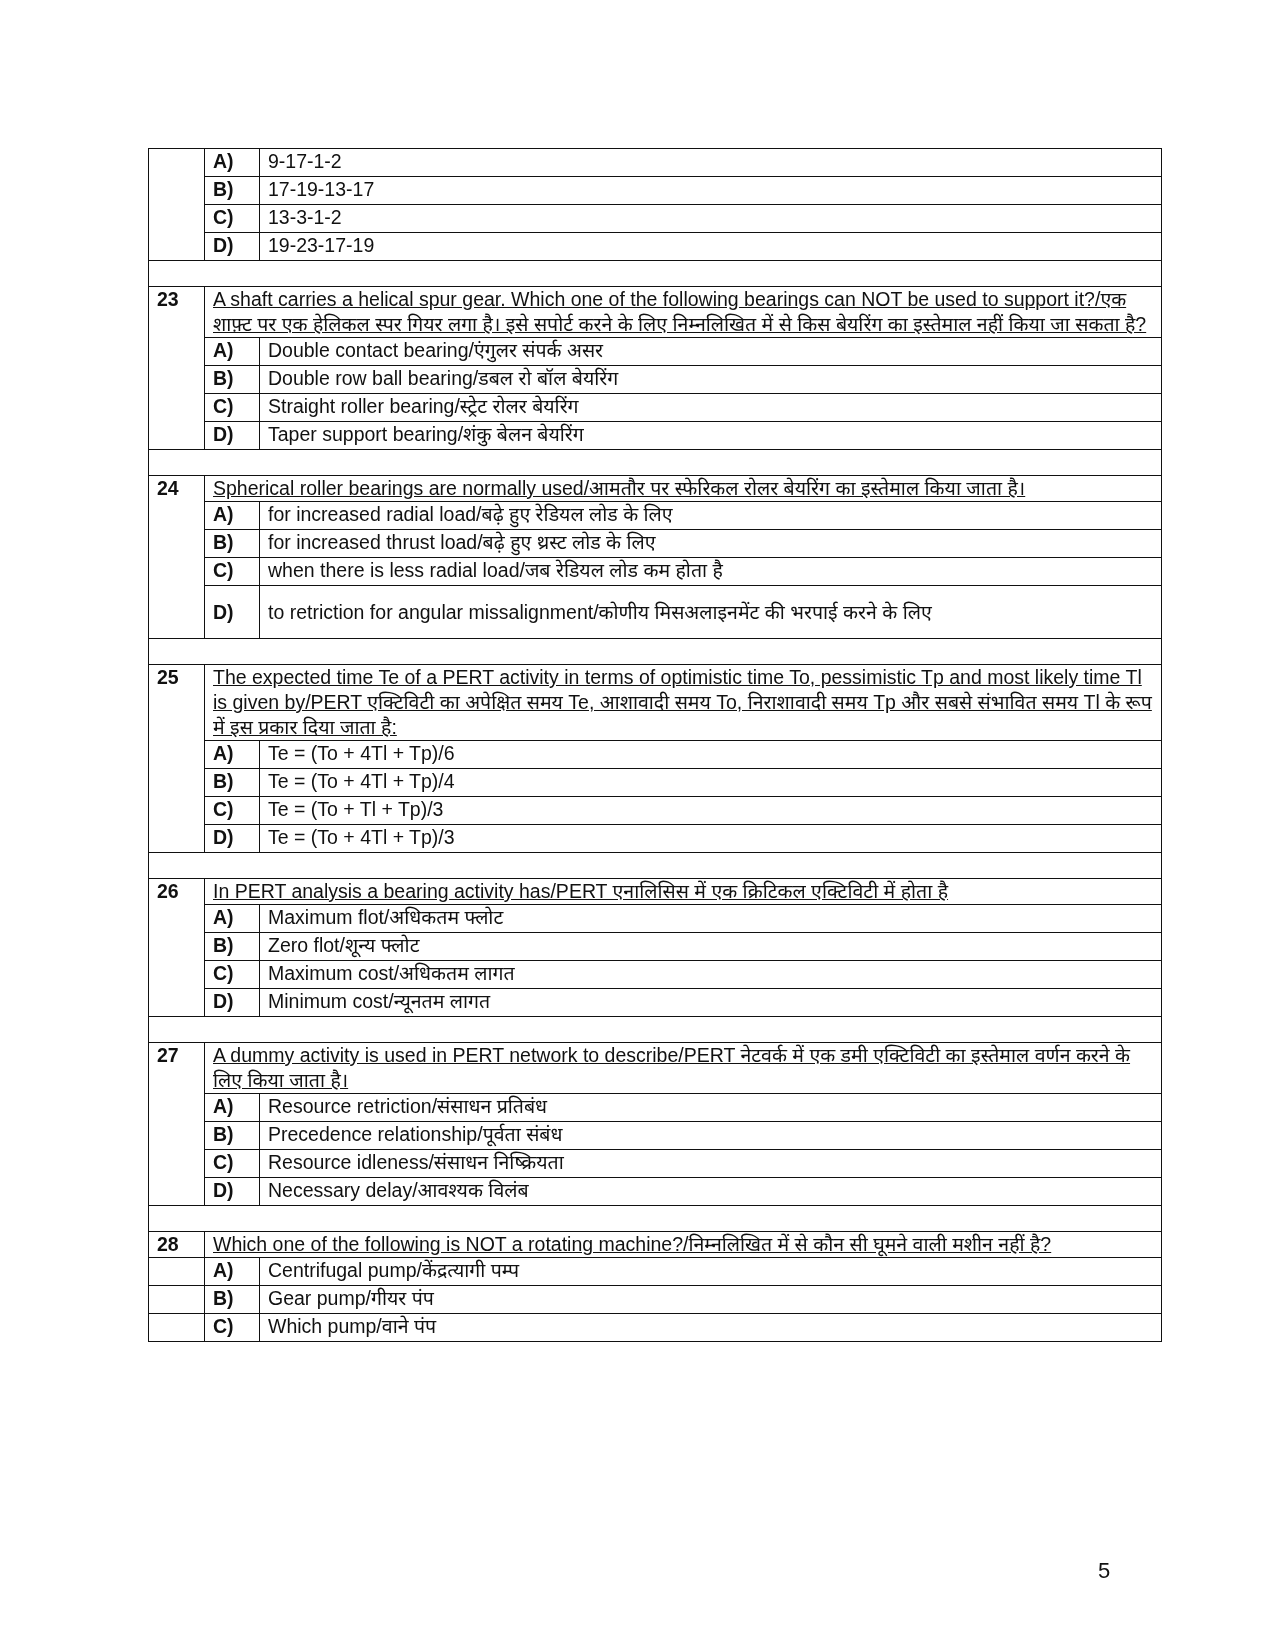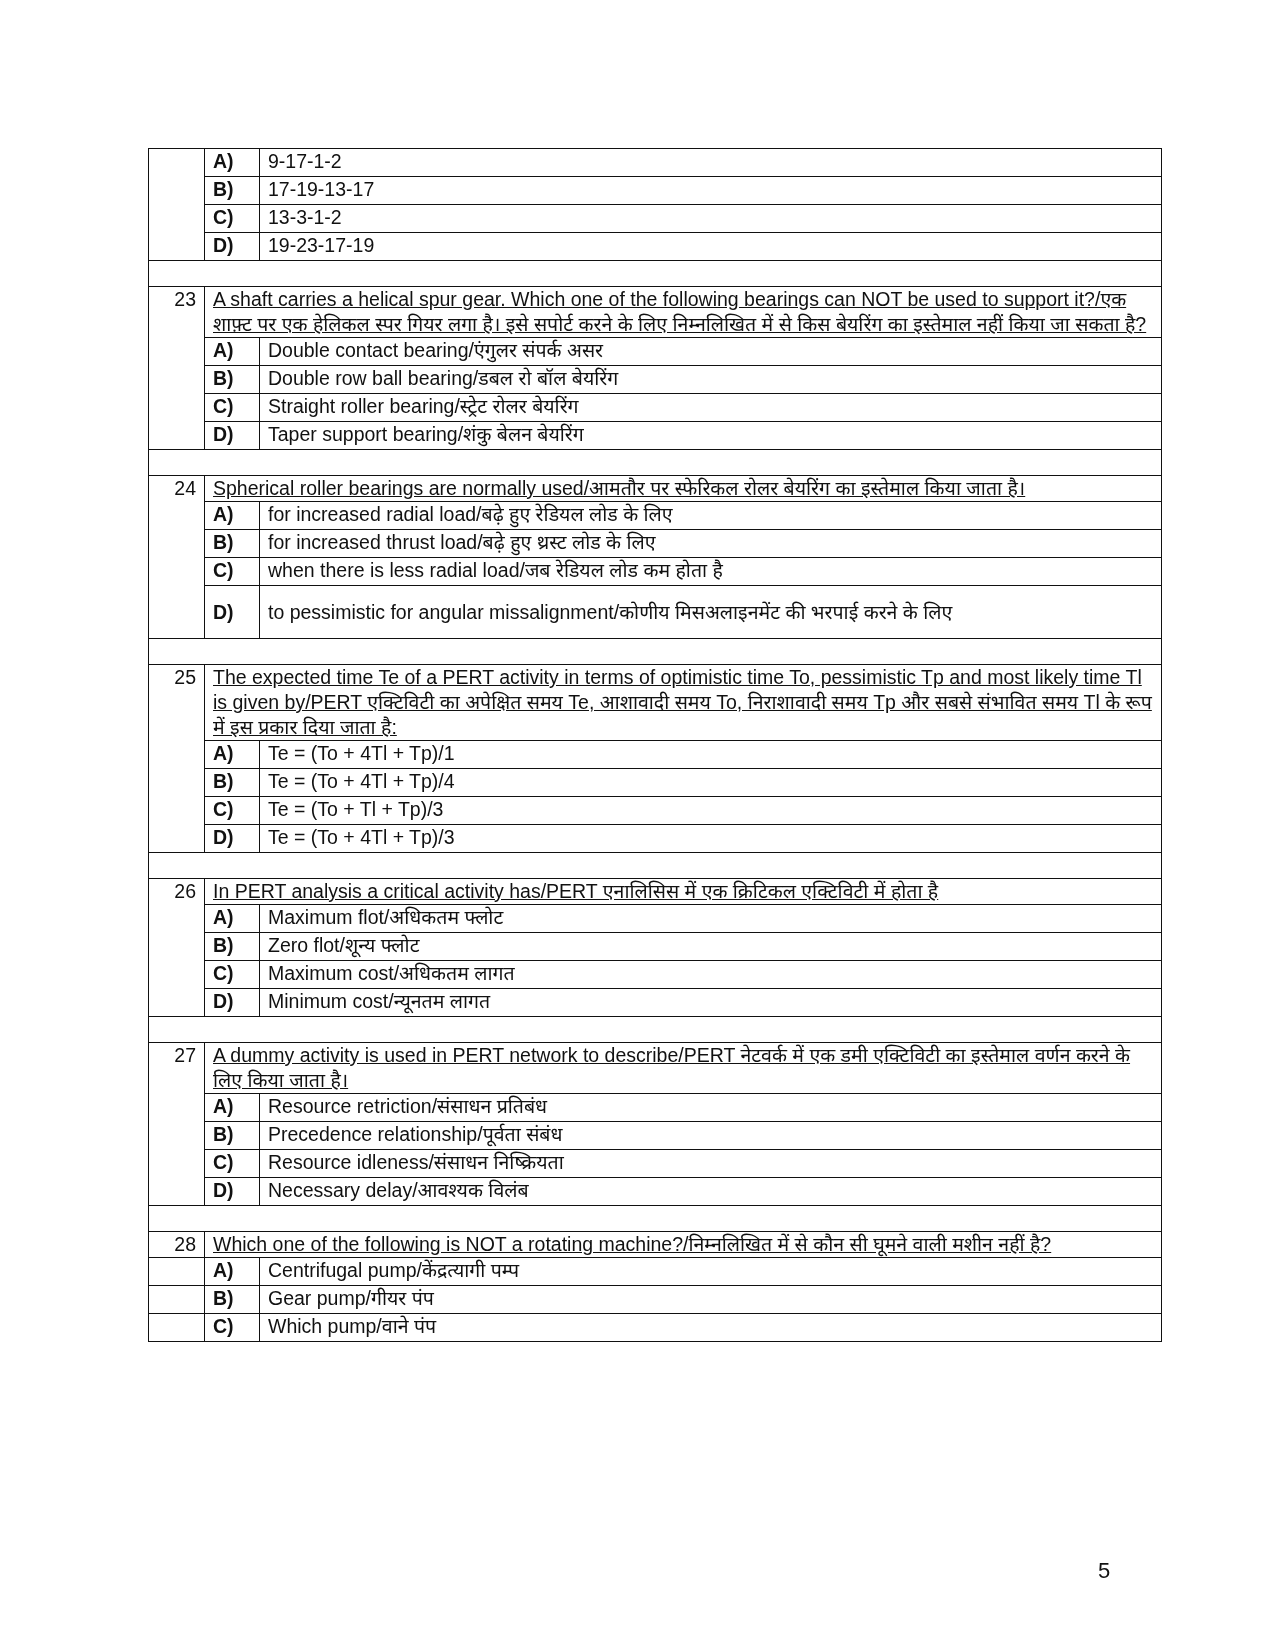--- a/index.html
+++ b/index.html
@@ -9,21 +9,21 @@
   }
   .page { position: absolute; left: 0; top: 0; width: 1275px; height: 1651px; }
   table.qtable {
     position: absolute; left: 148px; top: 148px; width: 1014px;
     border-collapse: collapse; table-layout: fixed;
     font-size: 19.5px; line-height: 25px;
   }
   table.qtable td { border: 1.5px solid #111; padding: 0 8px; vertical-align: top; }
   col.c-num { width: 56px; }
   col.c-let { width: 55px; }
-  td.num { font-weight: normal; text-align: right; padding-top: 3px; }
+  td.num { font-weight: bold; text-align: left; padding-top: 3px; }
   td.let { font-weight: bold; padding: 2px 8px 1px 10px; }
   td.opt { padding: 2px 10px 1px 10px; }
   td.qtext { padding: 2px 8px 3px 10px; text-decoration: underline; }
   tr.opt-row td { height: 27px; }
   tr.spacer td { height: 25px; border-left: 1.5px solid #111; border-right: 1.5px solid #111; }
   tr.tall td { height: 52px; vertical-align: middle; }
   
   td.num-cont { border-top: none; border-bottom: none; }
   .first-row td { border-top: none; }
   .page-number {
@@ -98,53 +98,53 @@
     <tr class="opt-row">
       <td class="let">B)</td>
       <td class="opt">for increased thrust load/बढ़े हुए थ्रस्ट लोड के लिए</td>
     </tr>
     <tr class="opt-row">
       <td class="let">C)</td>
       <td class="opt">when there is less radial load/जब रेडियल लोड कम होता है</td>
     </tr>
     <tr class="opt-row tall">
       <td class="let">D)</td>
-      <td class="opt">to pessimistic for angular missalignment/कोणीय मिसअलाइनमेंट की भरपाई करने के लिए</td>
+      <td class="opt">to retriction for angular missalignment/कोणीय मिसअलाइनमेंट की भरपाई करने के लिए</td>
     </tr>
     <tr class="spacer">
           <td colspan="3"></td>
         </tr>
 
     <tr>
       <td class="num" rowspan="5">25</td>
       <td class="qtext" colspan="2">The expected time Te of a PERT activity in terms of optimistic time To, pessimistic Tp and most likely time Tl is given by/PERT एक्टिविटी का अपेक्षित समय Te, आशावादी समय To, निराशावादी समय Tp और सबसे संभावित समय Tl के रूप में इस प्रकार दिया जाता है:</td>
     </tr>
     <tr class="opt-row">
       <td class="let">A)</td>
-      <td class="opt">Te = (To + 4Tl + Tp)/1</td>
+      <td class="opt">Te = (To + 4Tl + Tp)/6</td>
     </tr>
     <tr class="opt-row">
       <td class="let">B)</td>
       <td class="opt">Te = (To + 4Tl + Tp)/4</td>
     </tr>
     <tr class="opt-row">
       <td class="let">C)</td>
       <td class="opt">Te = (To + Tl + Tp)/3</td>
     </tr>
     <tr class="opt-row">
       <td class="let">D)</td>
       <td class="opt">Te = (To + 4Tl + Tp)/3</td>
     </tr>
     <tr class="spacer">
           <td colspan="3"></td>
         </tr>
 
     <tr>
       <td class="num" rowspan="5">26</td>
-      <td class="qtext" colspan="2">In PERT analysis a critical activity has/PERT एनालिसिस में एक क्रिटिकल एक्टिविटी में होता है</td>
+      <td class="qtext" colspan="2">In PERT analysis a bearing activity has/PERT एनालिसिस में एक क्रिटिकल एक्टिविटी में होता है</td>
     </tr>
     <tr class="opt-row">
       <td class="let">A)</td>
       <td class="opt">Maximum flot/अधिकतम फ्लोट</td>
     </tr>
     <tr class="opt-row">
       <td class="let">B)</td>
       <td class="opt">Zero flot/शून्य फ्लोट</td>
     </tr>
     <tr class="opt-row">

